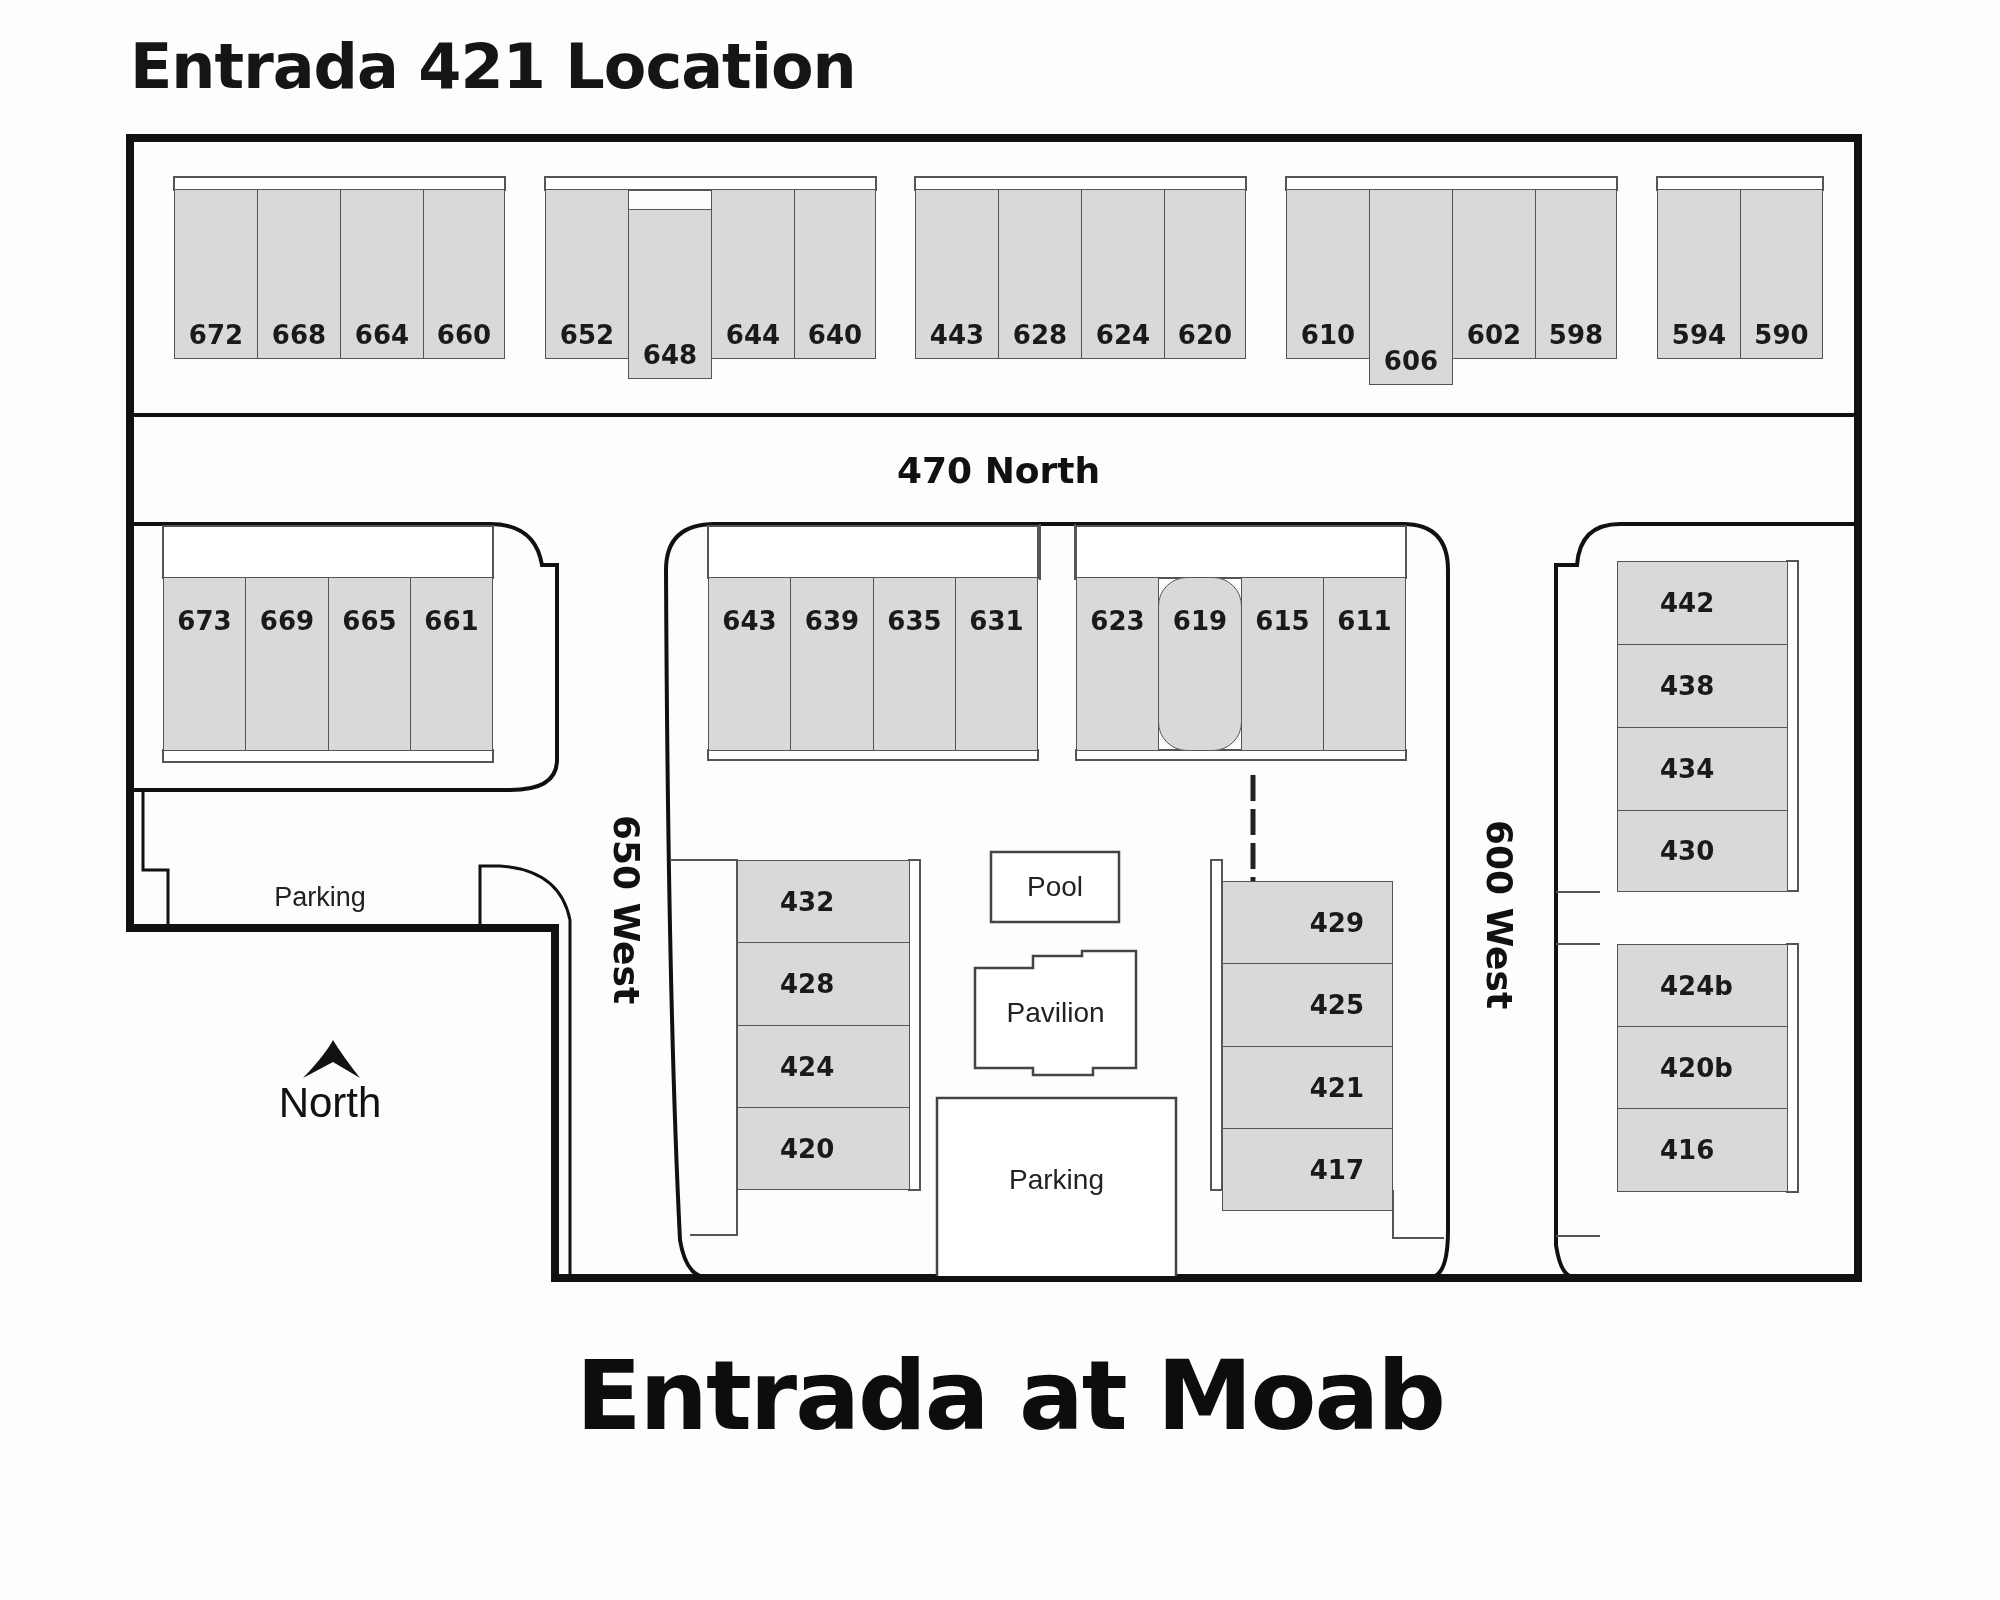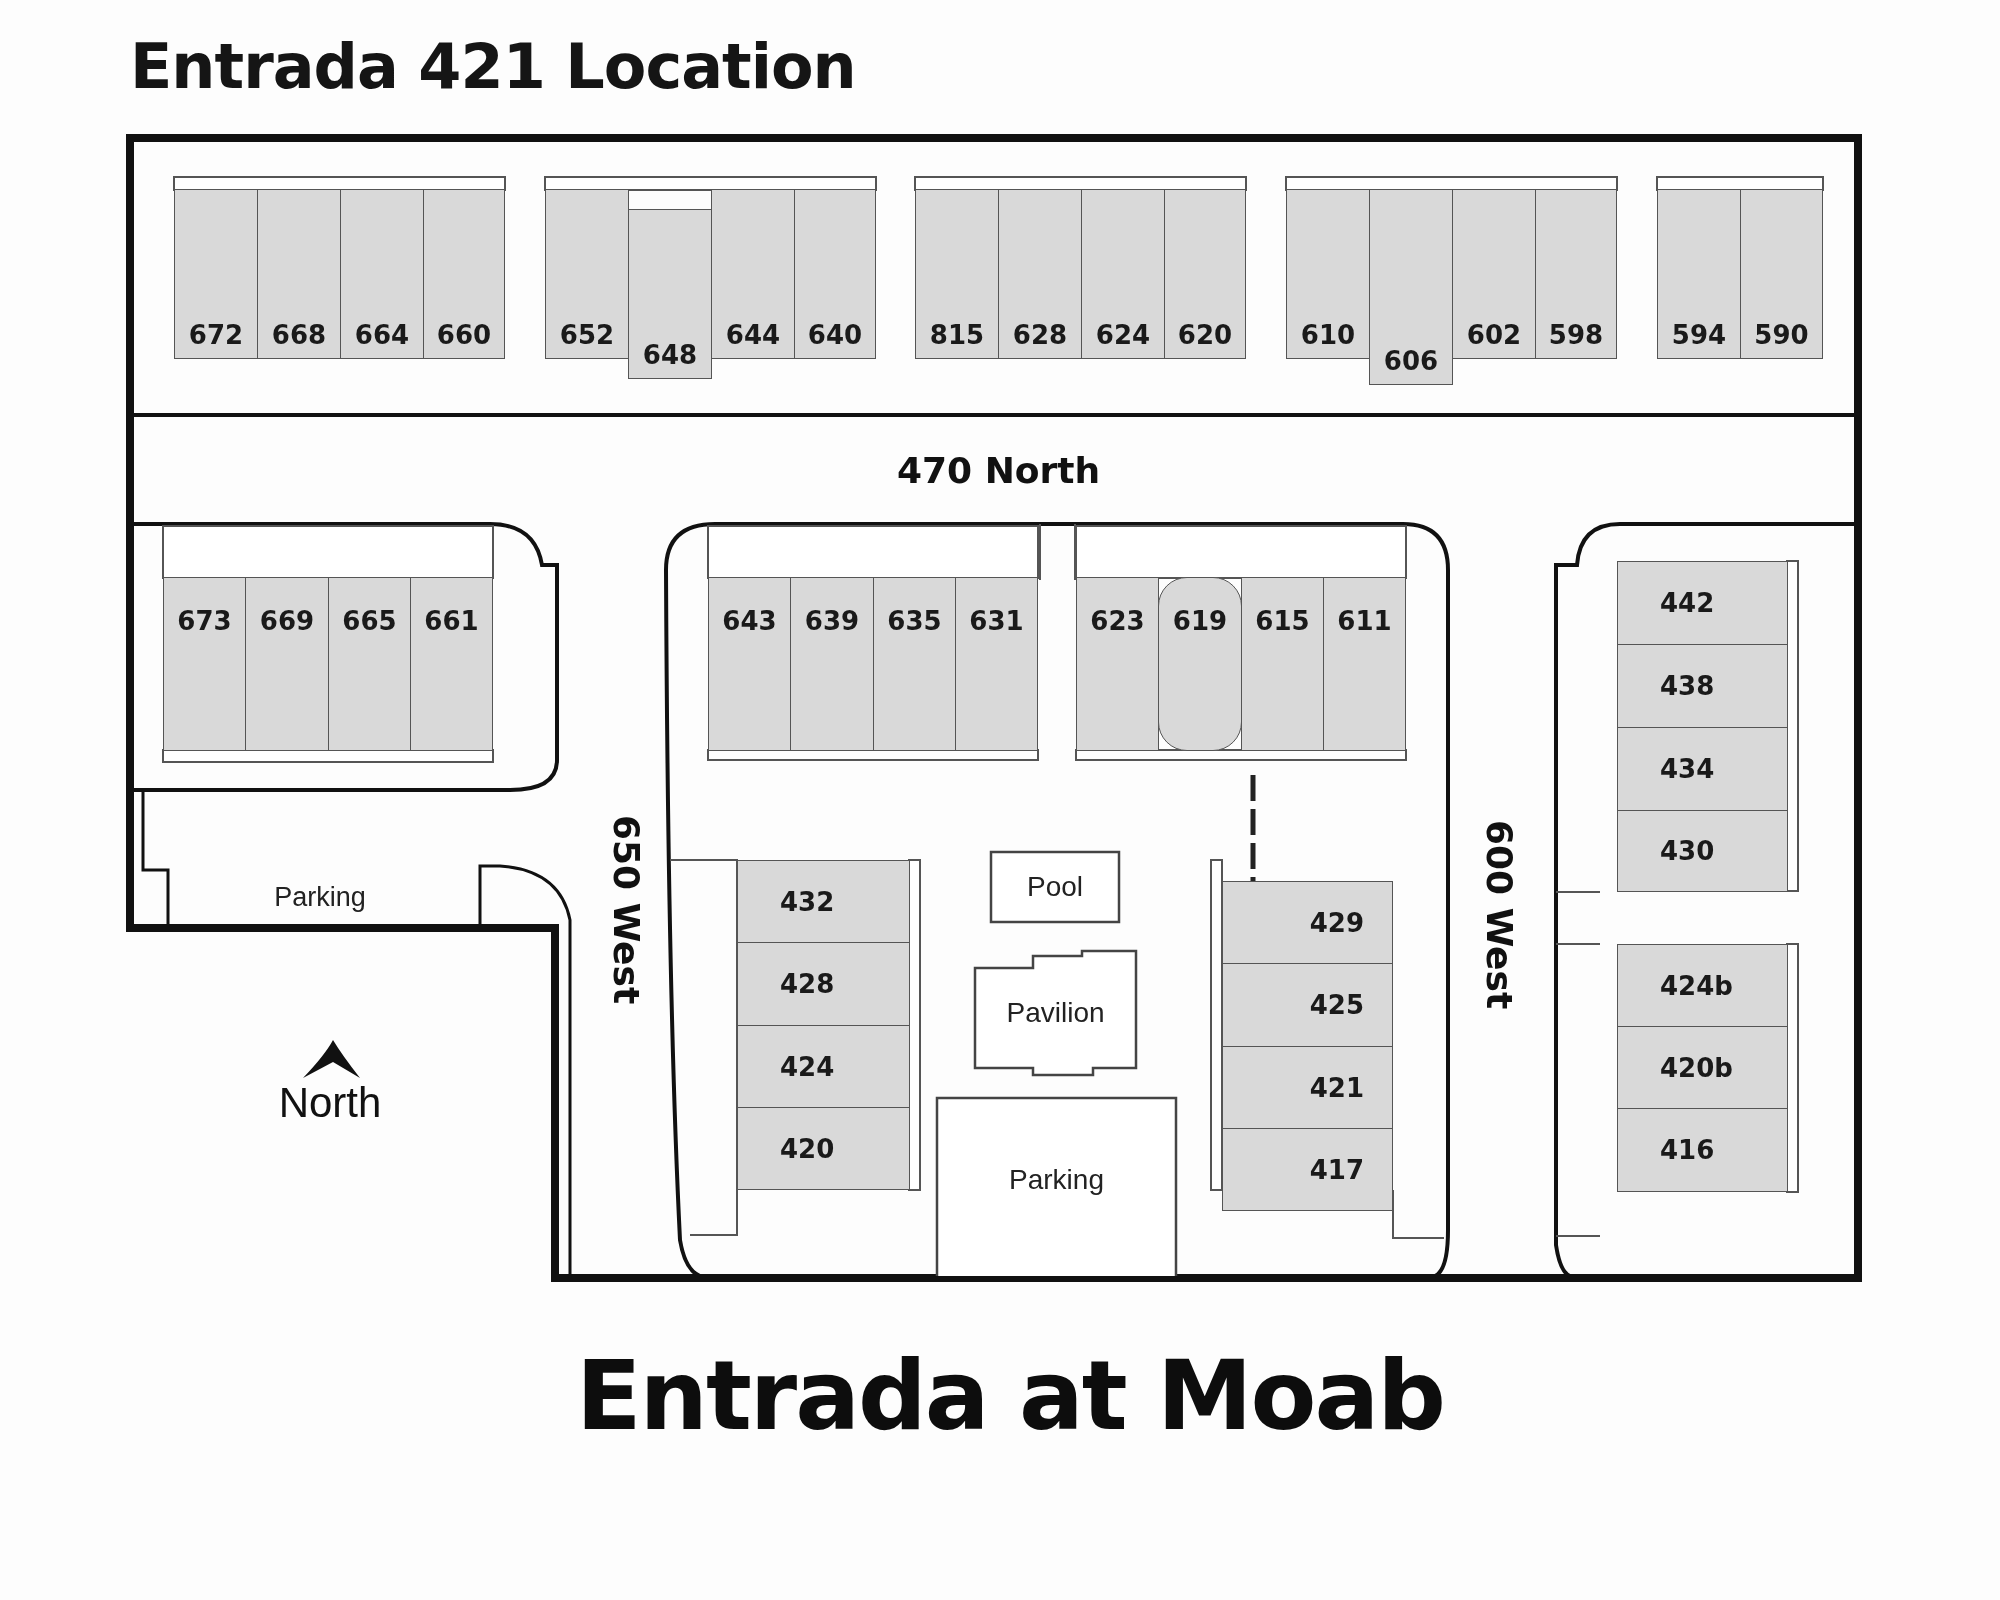--- a/index.html
+++ b/index.html
@@ -82,21 +82,21 @@
   <div class="unit bottomlabel" style="left:174px;top:189px;width:84px;height:170px;">672</div>
   <div class="unit bottomlabel" style="left:257px;top:189px;width:84px;height:170px;">668</div>
   <div class="unit bottomlabel" style="left:340px;top:189px;width:84px;height:170px;">664</div>
   <div class="unit bottomlabel" style="left:423px;top:189px;width:82px;height:170px;">660</div>
 
   <div class="unit bottomlabel" style="left:545px;top:189px;width:84px;height:170px;">652</div>
   <div class="unit bottomlabel" style="left:628px;top:189px;width:84px;height:170px;margin-top:20px;">648</div>
   <div class="unit bottomlabel" style="left:711px;top:189px;width:84px;height:170px;">644</div>
   <div class="unit bottomlabel" style="left:794px;top:189px;width:82px;height:170px;">640</div>
 
-  <div class="unit bottomlabel" style="left:915px;top:189px;width:84px;height:170px;">815</div>
+  <div class="unit bottomlabel" style="left:915px;top:189px;width:84px;height:170px;">443</div>
   <div class="unit bottomlabel" style="left:998px;top:189px;width:84px;height:170px;">628</div>
   <div class="unit bottomlabel" style="left:1081px;top:189px;width:84px;height:170px;">624</div>
   <div class="unit bottomlabel" style="left:1164px;top:189px;width:82px;height:170px;">620</div>
 
   <div class="unit bottomlabel" style="left:1286px;top:189px;width:84px;height:170px;">610</div>
   <div class="unit bottomlabel" style="left:1369px;top:189px;width:84px;height:196px;">606</div>
   <div class="unit bottomlabel" style="left:1452px;top:189px;width:84px;height:170px;">602</div>
   <div class="unit bottomlabel" style="left:1535px;top:189px;width:82px;height:170px;">598</div>
 
   <div class="unit bottomlabel" style="left:1657px;top:189px;width:84px;height:170px;">594</div>

